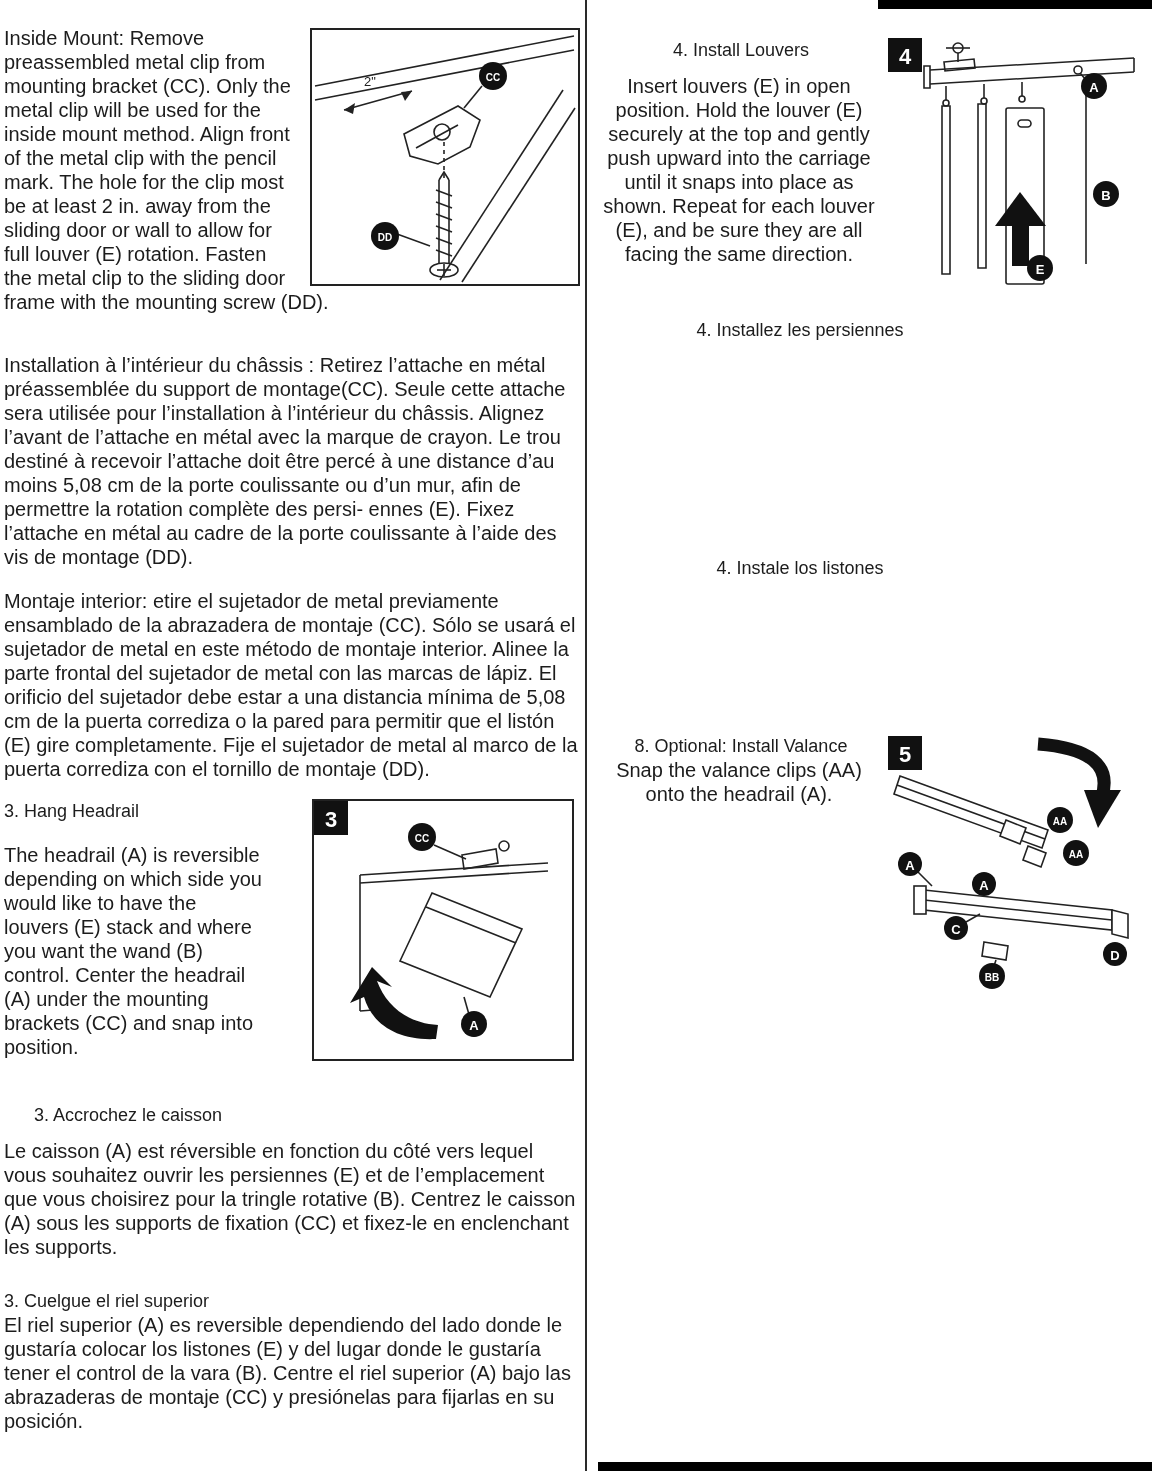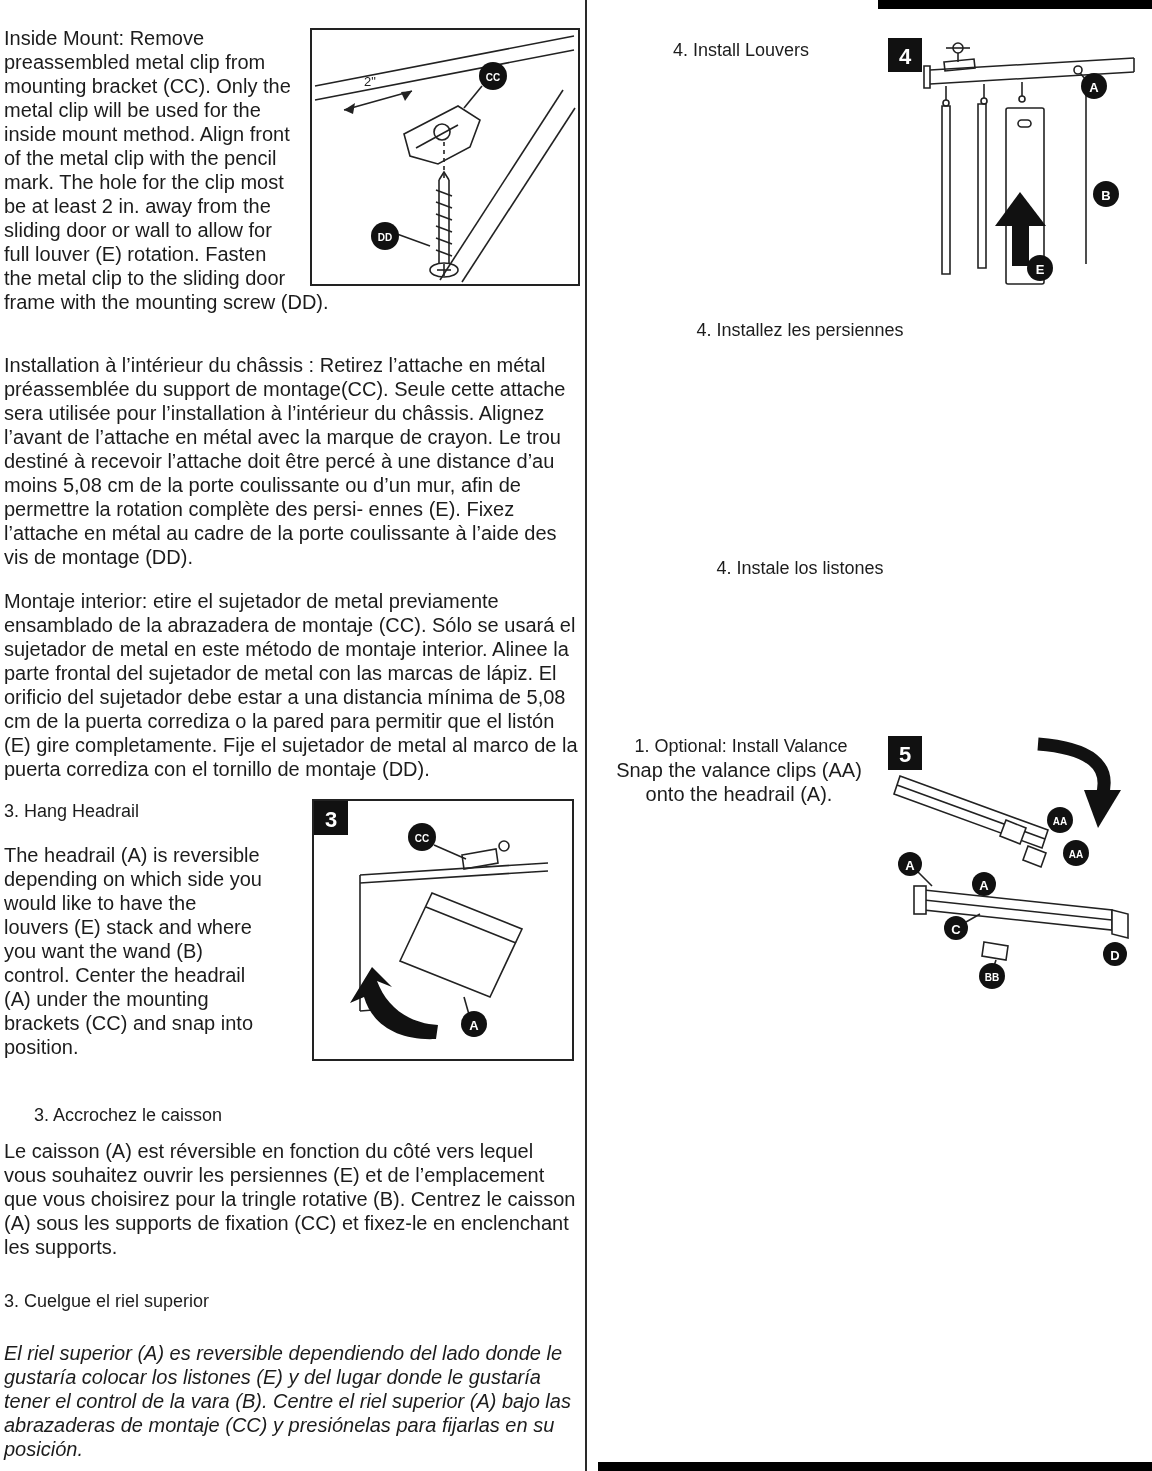--- a/index.html
+++ b/index.html
@@ -26,21 +26,21 @@
   .fig-border { border:2px solid #222; }
   .fig1 { float:right; width:270px; height:258px; margin:2px 0 4px 12px; }
   .para-fr1 { margin-bottom:20px;margin-top:39px; }
   .sec3 { overflow:hidden; margin-top:18px; }
   .fig3 { float:right; width:262px; height:262px; margin:0 6px 4px 10px; }
   .sec3 h2 { margin-bottom:20px; }
   .sec3 p { width:262px; }
   .hd-fr3 { margin-top:38px;margin-left:30px; }
   .para-fr3 { margin-top:12px; }
   .hd-es3 { margin-top:30px; }
-  .para-es3 { margin-top:28px;font-style:italic; }
+  .para-es3 { margin-top:0; }
 
   
   .col-right { position:absolute; left:600px; top:10px; width:552px; height:1109px;text-align:center; }
   .rsec { position:absolute; left:0; width:282px; }
   .sec4 { top:28px; }
   .sec4 p { margin-top:12px; width:278px; }
   .hd-fr4 { position:absolute; left:0; top:308px; width:400px; }
   .hd-es4 { position:absolute; left:0; top:516px; width:400px;margin-top:30px; }
   .sec5 { top:724px; }
   .sec5 p { width:278px; }
@@ -151,20 +151,21 @@
 
     <h2 class="hd hd-es3">3. Cuelgue el riel superior</h2>
     <p class="txt para-es3">El riel superior (A) es reversible dependiendo del lado donde le gustaría colocar los listones (E) y del lugar donde le gustaría tener el control de la vara (B). Centre el riel superior (A) bajo las abrazaderas de montaje (CC) y presiónelas para fijarlas en su posición.</p>
 
   </div>
 
   <div class="col-right">
 
     <div class="rsec sec4">
       <h2 class="hd">4. Install Louvers</h2>
+      <p class="txt">Insert louvers (E) in open position. Hold the louver (E) securely at the top and gently push upward into the carriage until it snaps into place as shown. Repeat for each louver (E), and be sure they are all facing the same direction.</p>
     </div>
 
     <figure class="fig fig4">
       <svg viewBox="0 0 252 262">
         <g>
           <rect x="0" y="2" width="34" height="34" fill="#111"></rect>
           <text x="17" y="20" class="stepnum">4</text>
         </g>
         <g stroke="#222" stroke-width="1.6" fill="none">
           <path d="M42 34 L246 22"></path>
@@ -205,21 +206,21 @@
           <circle cx="152" cy="232" r="13" fill="#111"></circle>
           <text x="152" y="233" class="bt1">E</text>
         </g>
       </svg>
     </figure>
 
     <h2 class="hd hd-fr4">4. Installez les persiennes</h2>
     <h2 class="hd hd-es4">4. Instale los listones</h2>
 
     <div class="rsec sec5">
-      <h2 class="hd">1. Optional: Install Valance</h2>
+      <h2 class="hd">8. Optional: Install Valance</h2>
       <p class="txt">Snap the valance clips (AA) onto the headrail (A).</p>
     </div>
 
     <figure class="fig fig5">
       <svg viewBox="0 0 252 262">
         <g>
           <rect x="0" y="2" width="34" height="34" fill="#111"></rect>
           <text x="17" y="20" class="stepnum">5</text>
         </g>
         <path d="M150 10 Q228 16 214 62" stroke="#111" stroke-width="13" fill="none"></path>

